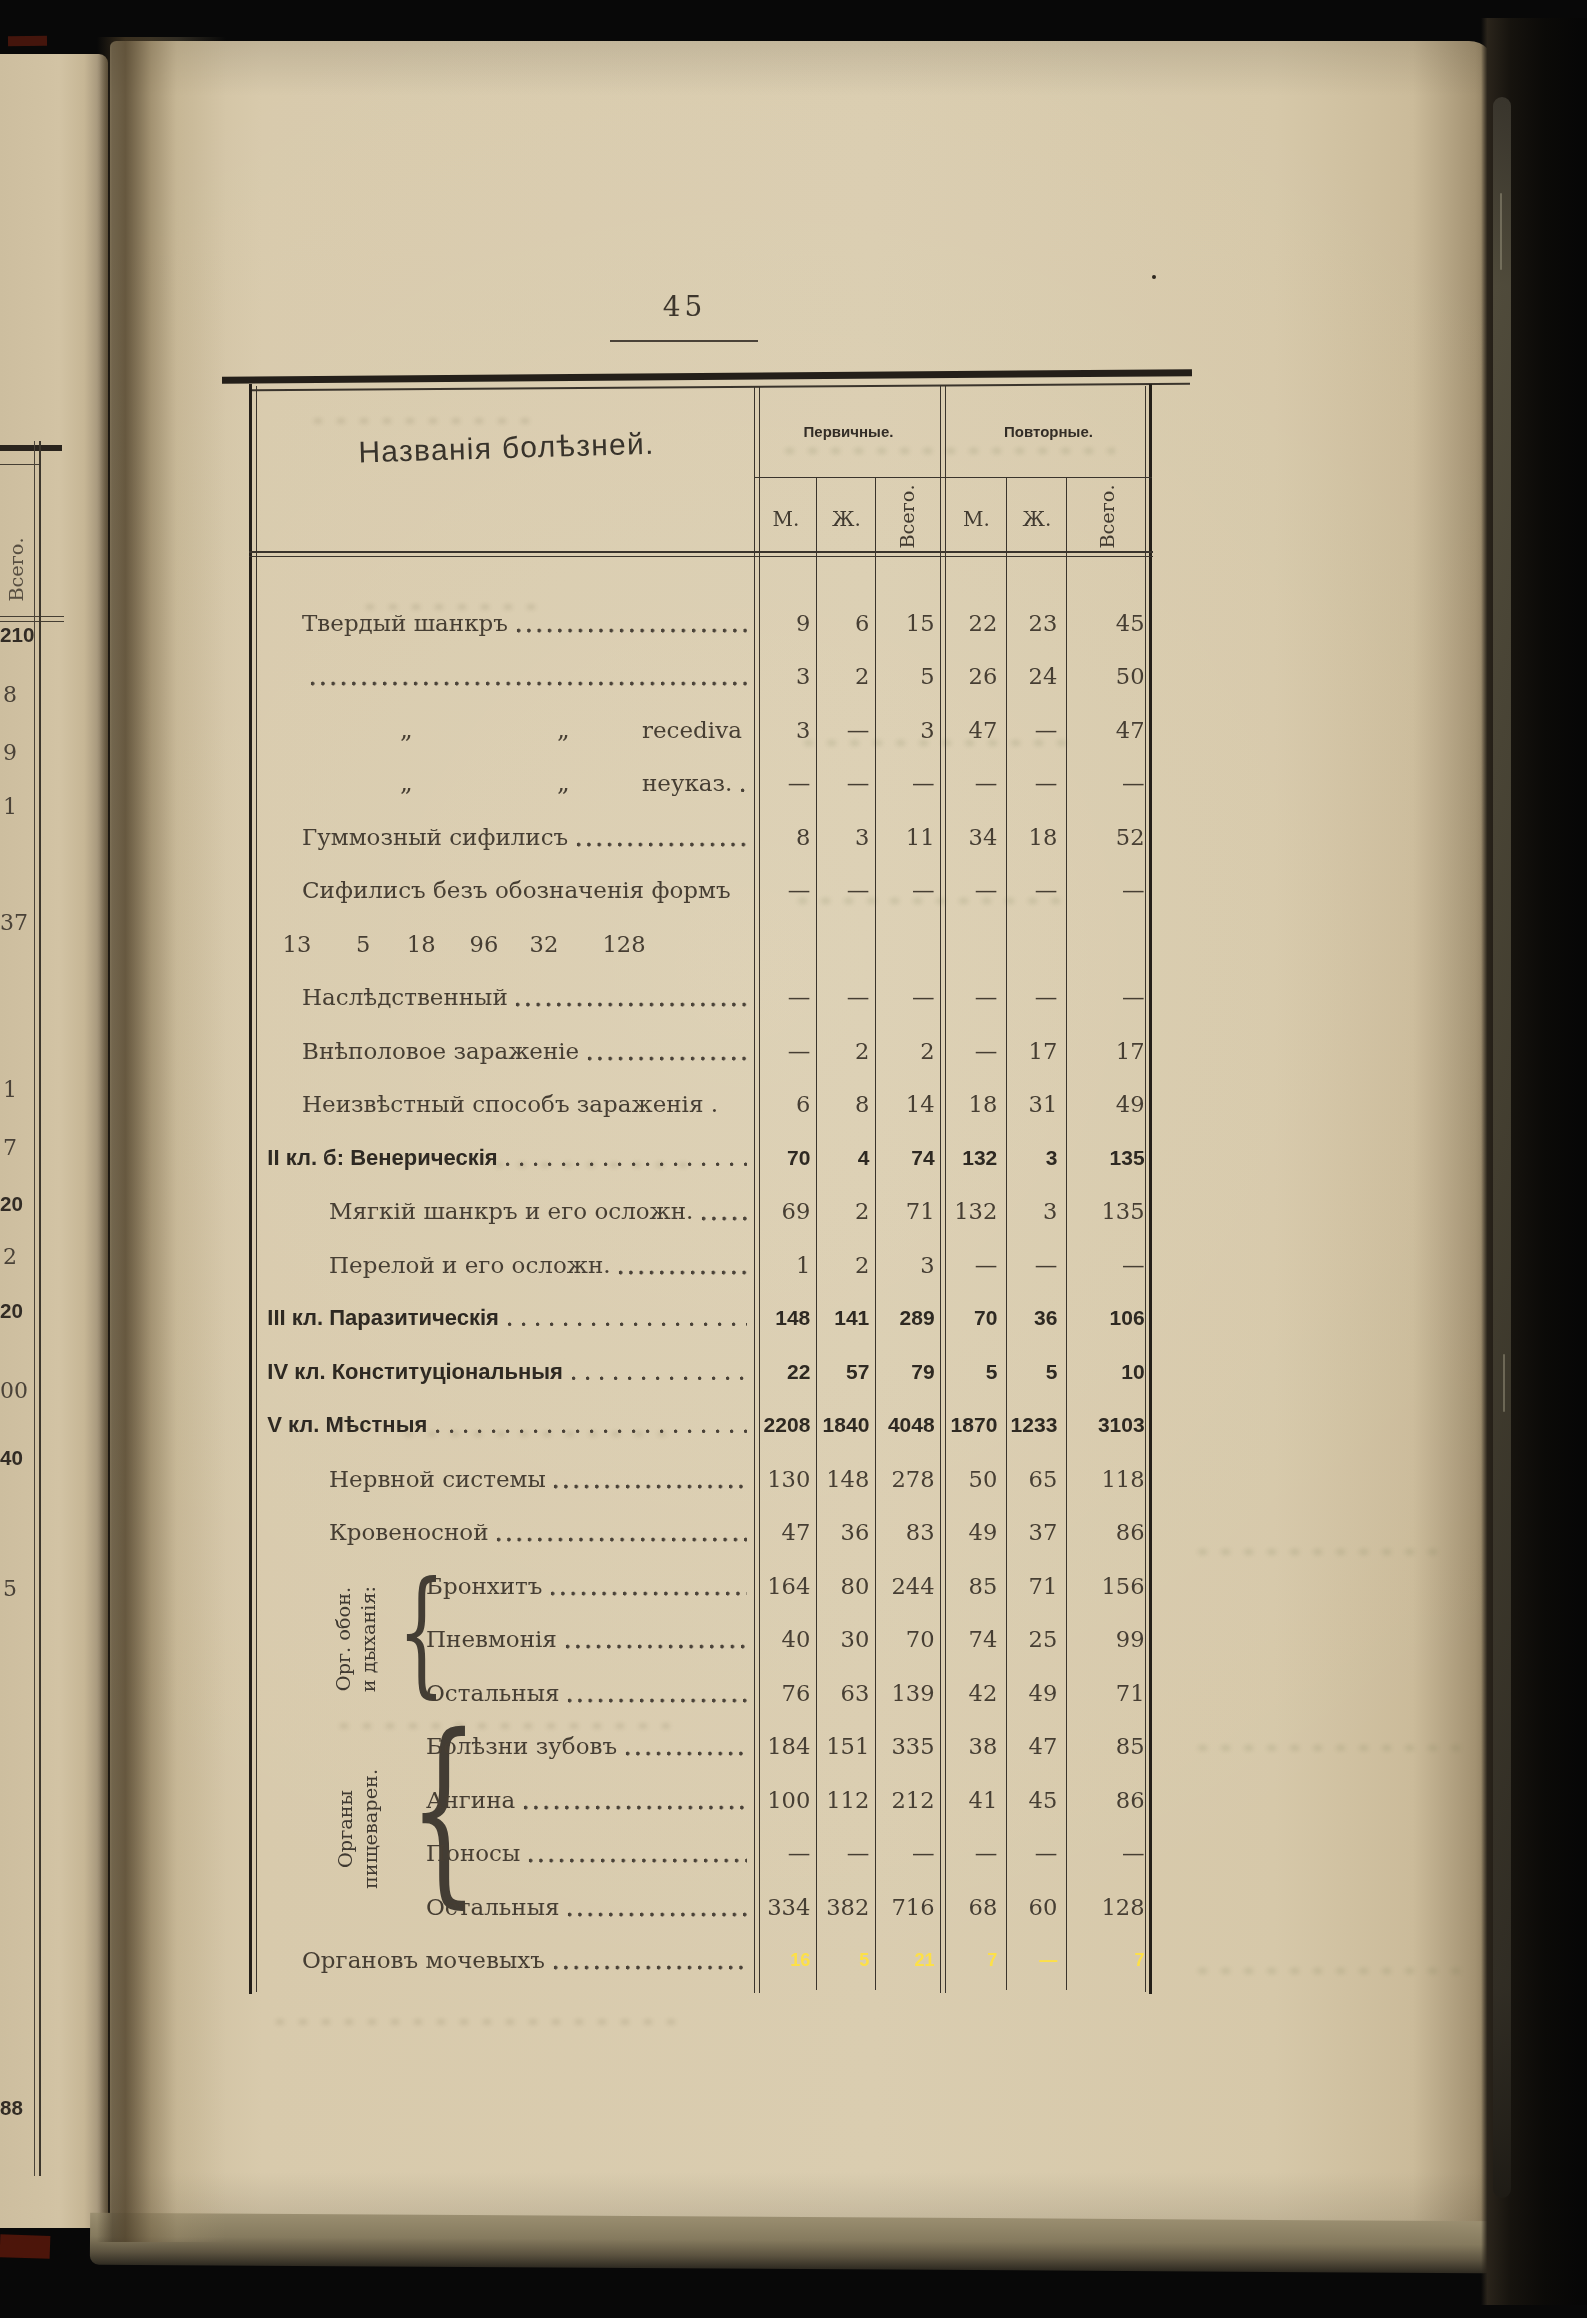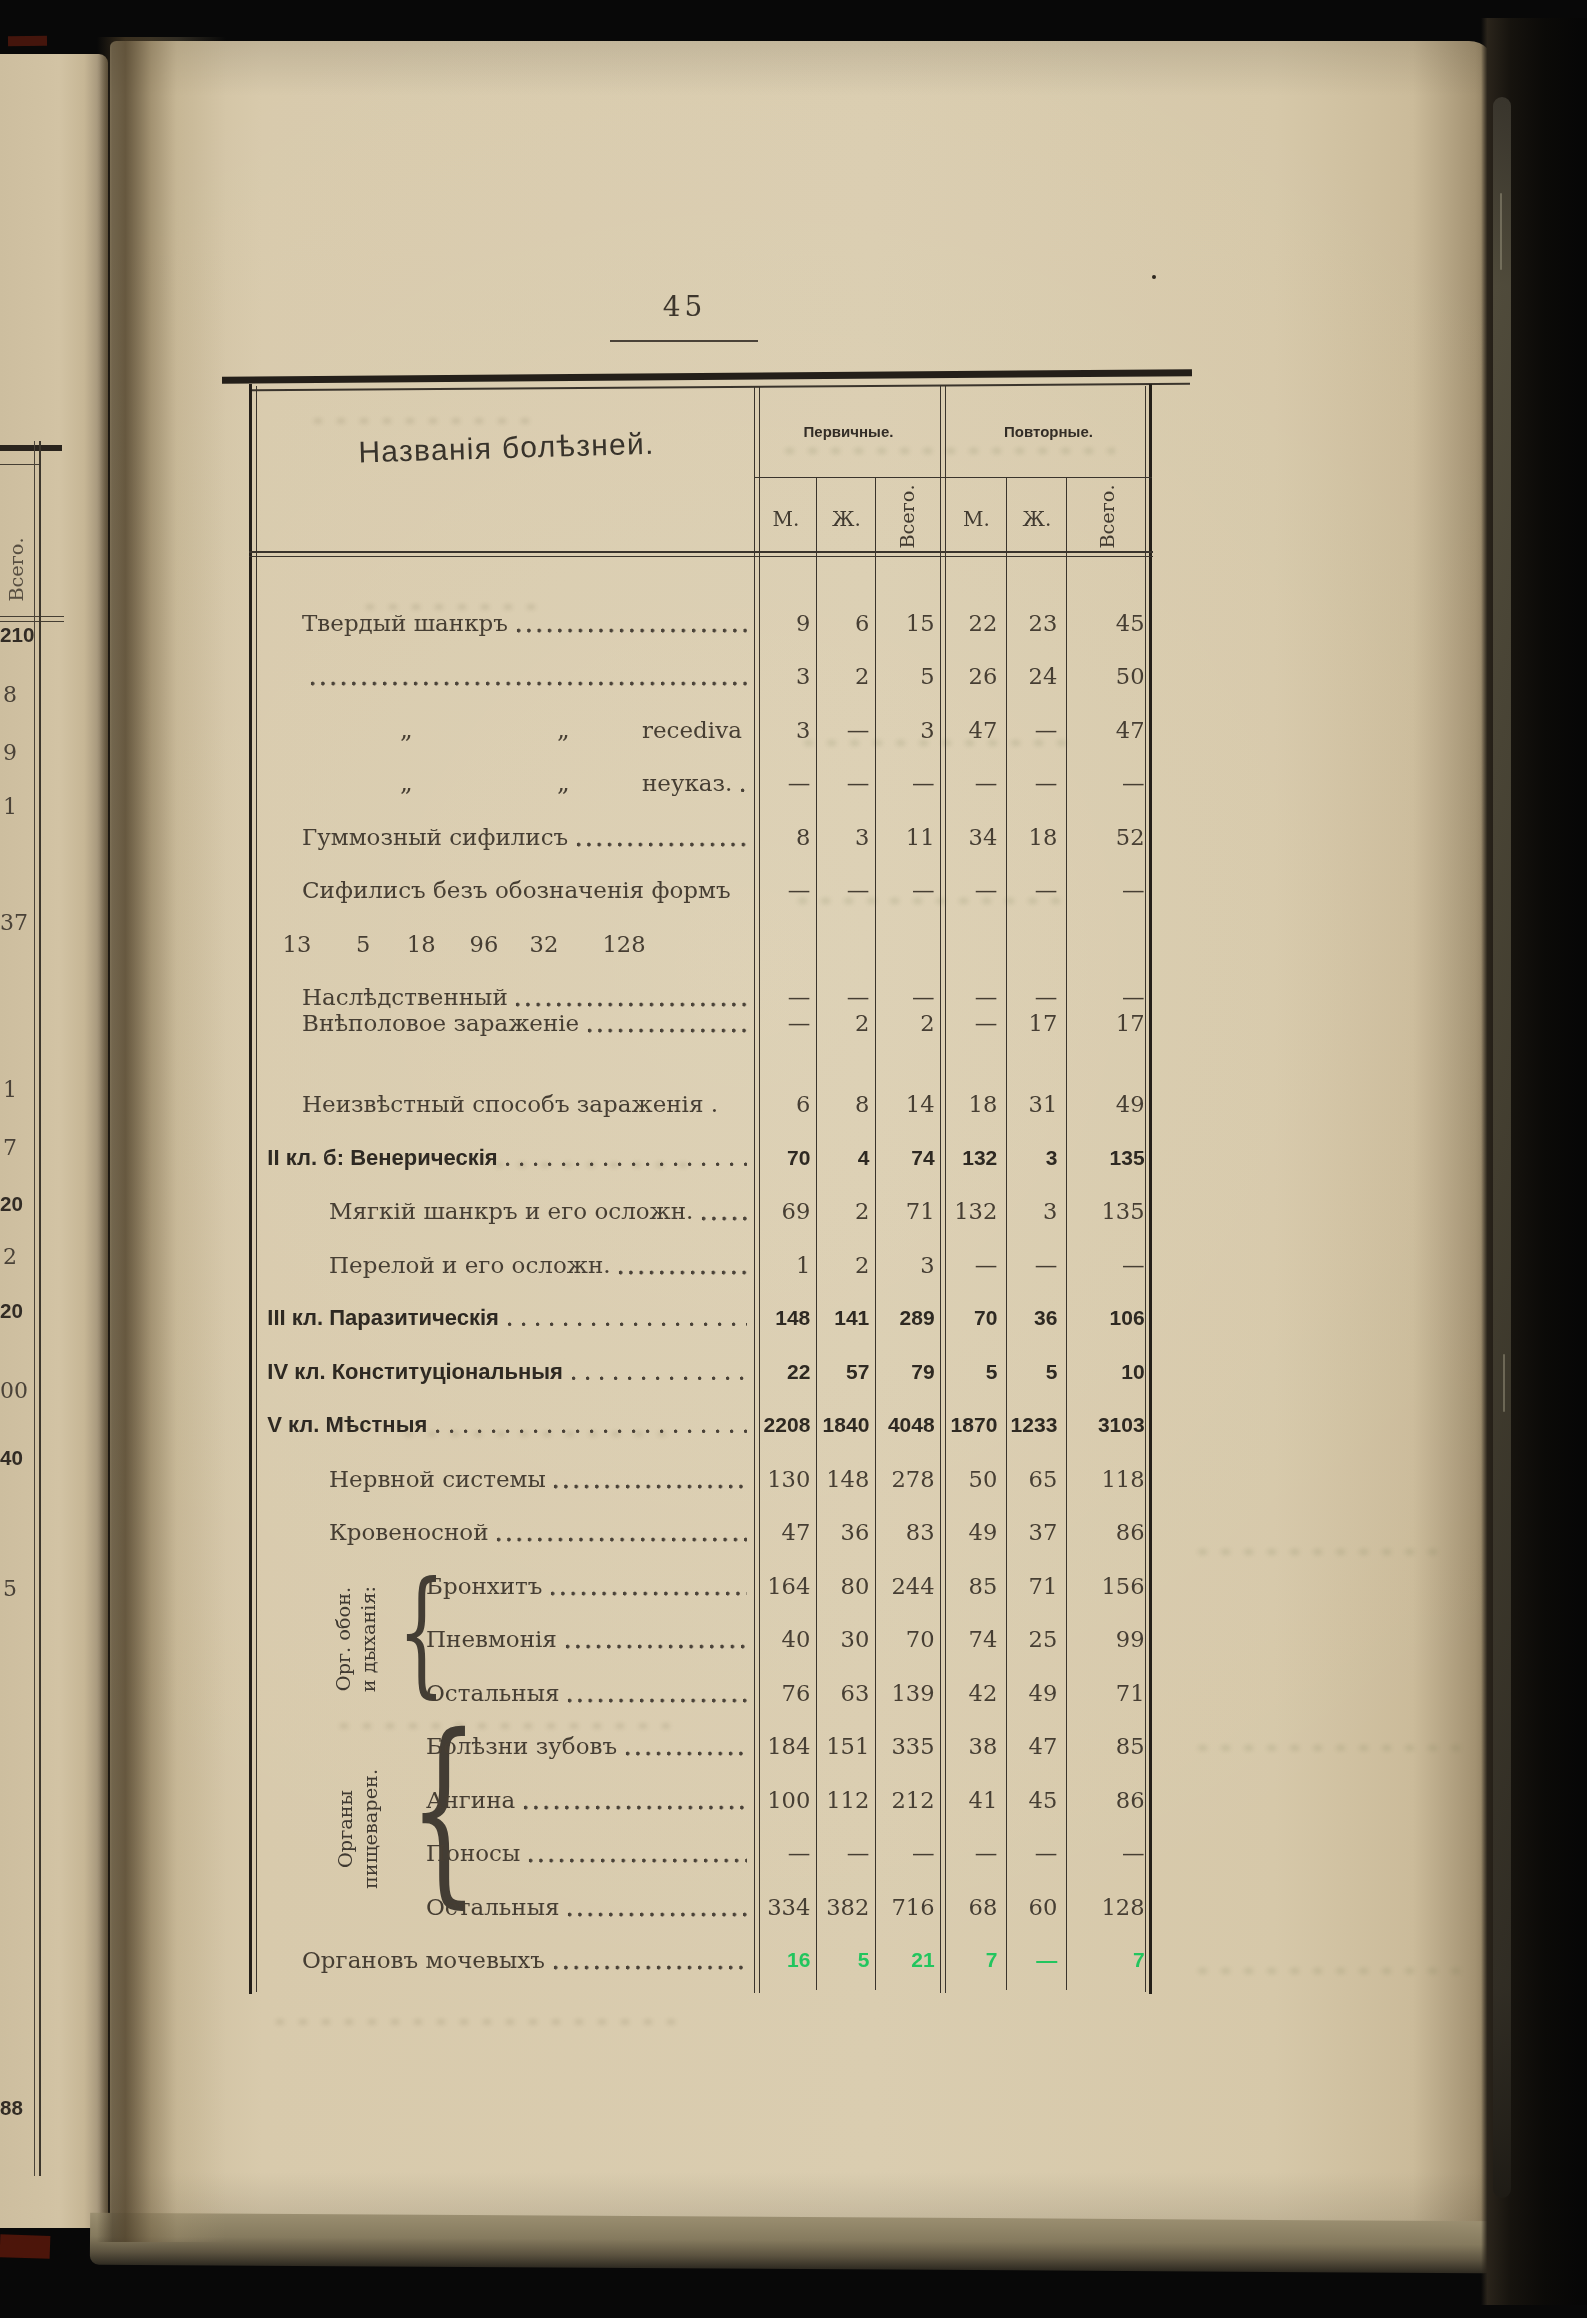--- a/index.html
+++ b/index.html
@@ -73,21 +73,21 @@
   .row .v{box-sizing:border-box;text-align:right;padding-right:7.7px;font-size:22.6px;}
   .v.c1{width:62px}.v.c2{width:59px}.v.c3{width:64px;padding-right:6.4px}
   .v.c4{width:64px}.v.c5{width:60px}.v.c6{width:86px;padding-right:6.4px}
   .s-item  .name{padding-left:45px;}
   .s-deep  .name{padding-left:72px;}
   .s-sub   .name{padding-left:169px;}
   .s-class .name{padding-left:10.3px;}
   .s-class{font-family:"Liberation Sans","DejaVu Sans",sans-serif;font-weight:bold;font-size:22px;color:#2e2922;}
   .s-class .v{font-size:21px;}
   .s-class .dots{background-size:14px 5.2px;margin-top:31px;}
-  .boldvals .v{font-family:"Liberation Sans","DejaVu Sans",sans-serif;font-weight:bold;font-size:21px;color:#22c55e;}
+  .boldvals .v{font-family:"Liberation Sans","DejaVu Sans",sans-serif;font-weight:bold;font-size:18px;color:#fde047;}
   .s-ditto .lbl{margin-left:385px;}
   .s-ditto .dq{position:absolute;top:0;line-height:54px;font-size:24.5px;}
   .s-ditto .d1{left:143px;} .s-ditto .d2{left:300px;}
   
   .brace{position:absolute;font-family:"DejaVu Serif",serif;color:#433d34;transform:scaleX(.55);line-height:1;}
   .side-label{position:absolute;text-align:center;font-size:19.3px;color:#3f3931;line-height:1.3;
     white-space:nowrap;transform:translate(-50%,-50%) rotate(-90deg);}
   
   .bleed{position:absolute;height:15.5px;filter:blur(1.9px);opacity:.45;pointer-events:none;
     background-image:radial-gradient(ellipse 9px 5.8px at 9px 7.7px, rgba(118,112,78,.6), rgba(118,112,78,0) 70%);
@@ -296,21 +296,21 @@
       <span class="dots"></span>
     </div>
     <span class="v c1">—</span>
     <span class="v c2">—</span>
     <span class="v c3">—</span>
     <span class="v c4">—</span>
     <span class="v c5">—</span>
     <span class="v c6">—</span>
   </div>
 
-  <div class="row s-item" style="top: 996px;">
+  <div class="row s-item" style="top: 1024px;">
     <div class="name">
 
       <span class="lbl">Внѣполовое зараженіе</span>
       <span class="dots"></span>
     </div>
     <span class="v c1">—</span>
     <span class="v c2">2</span>
     <span class="v c3">2</span>
     <span class="v c4">—</span>
     <span class="v c5">17</span>

